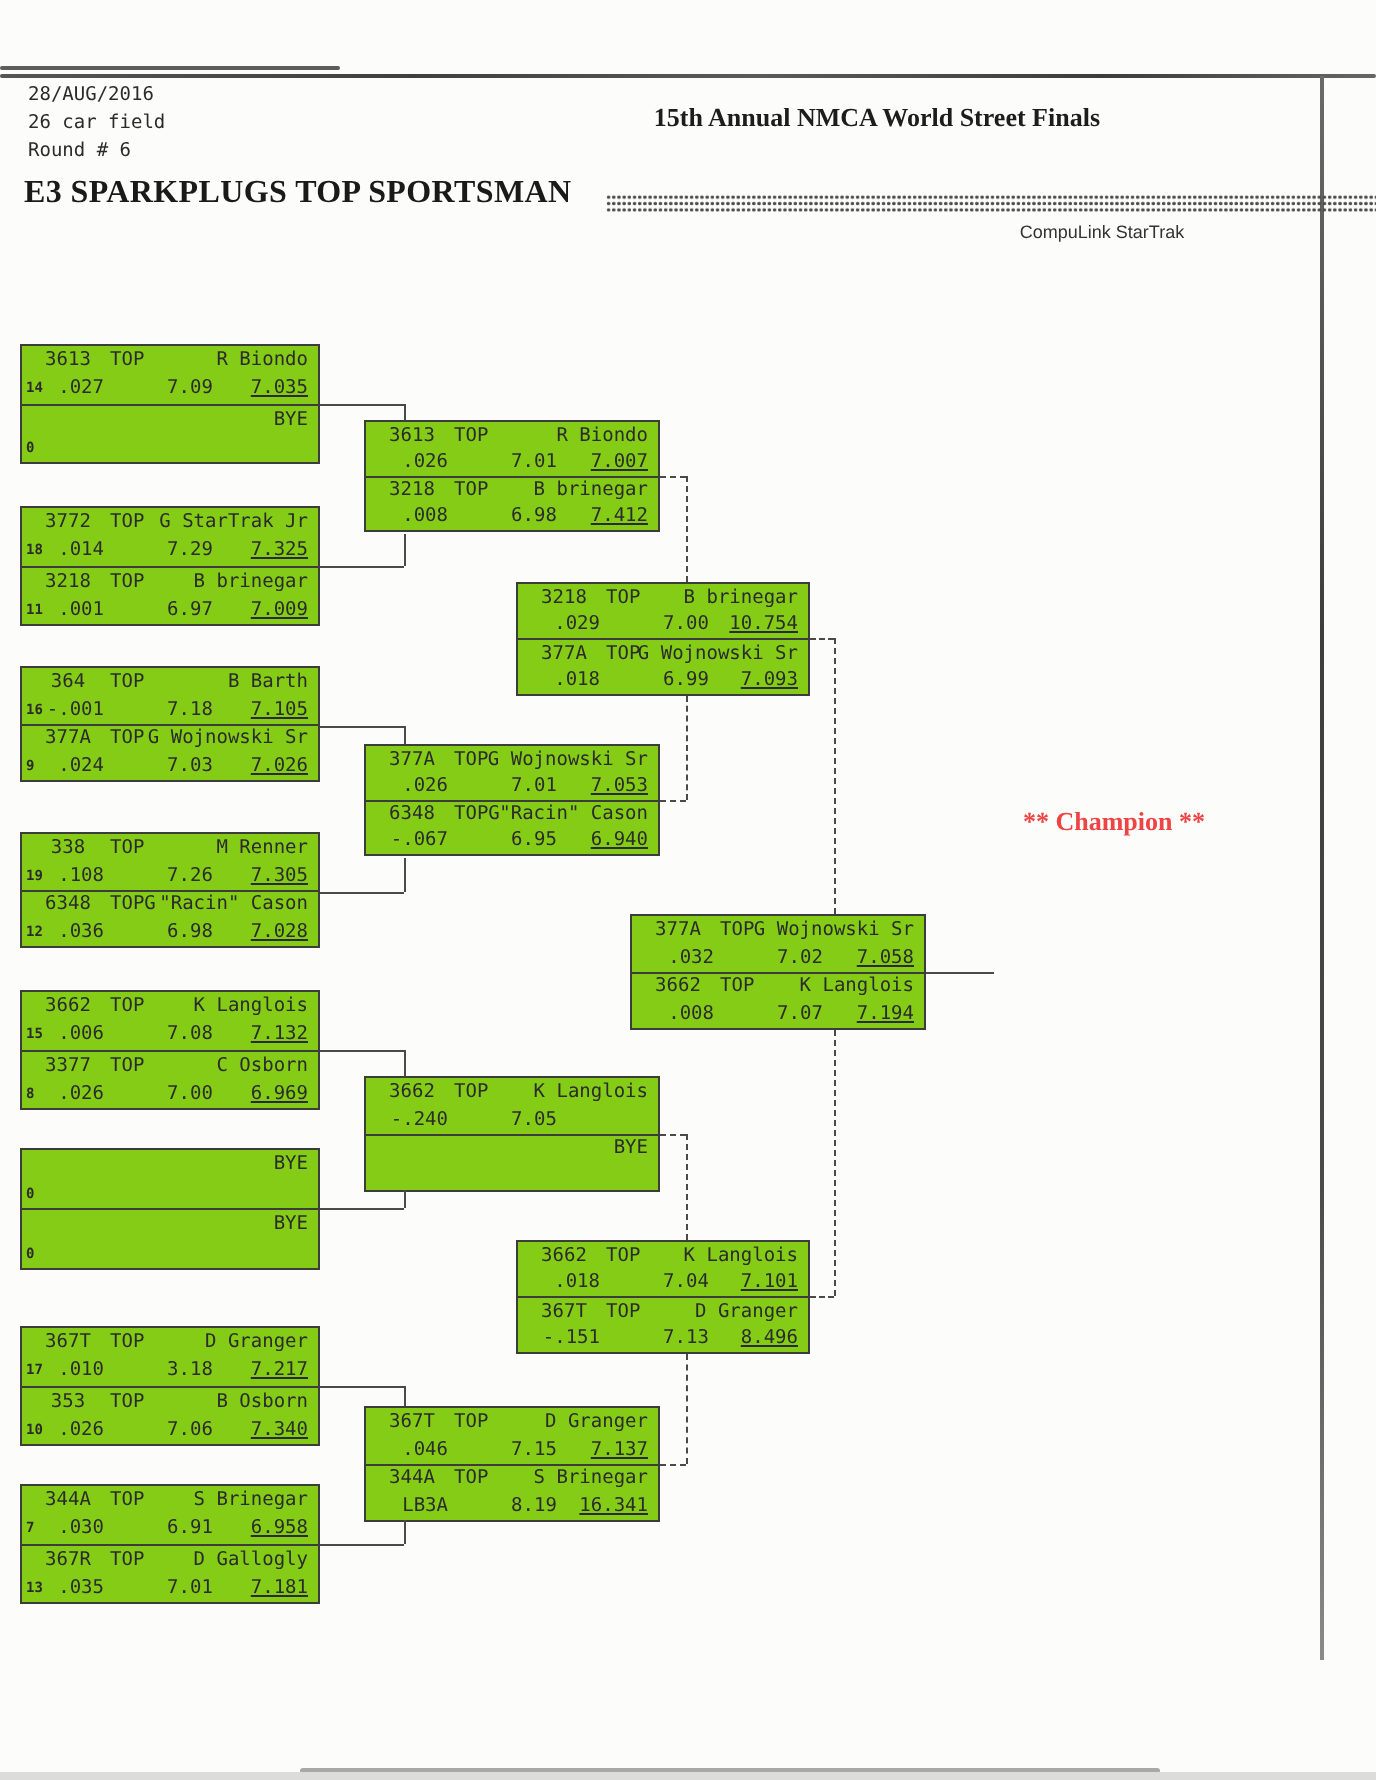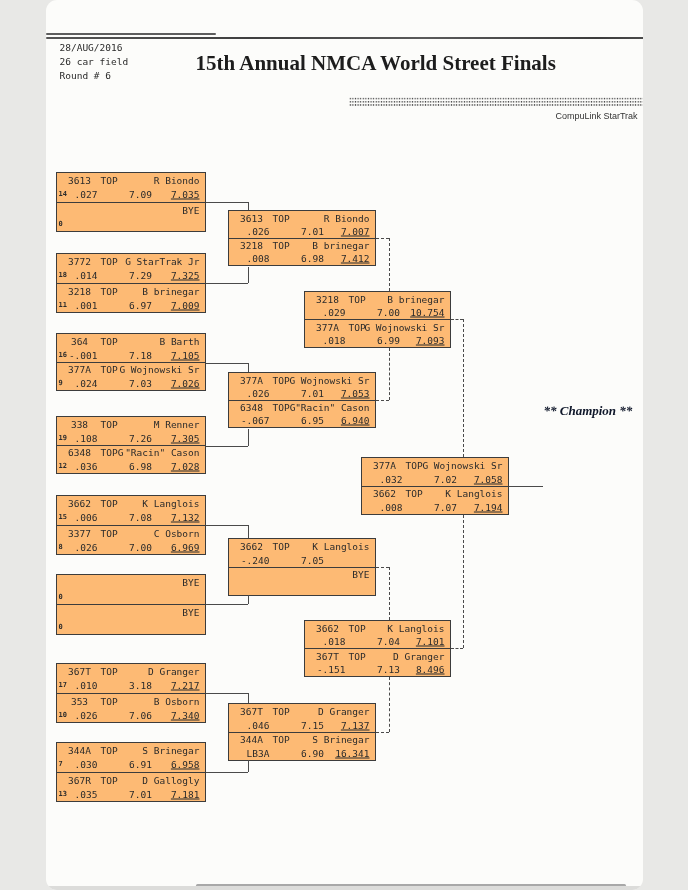--- a/index.html
+++ b/index.html
@@ -1,61 +1,60 @@
 <!DOCTYPE html>
 <html><head>
 <meta charset="utf-8">
 <style>
   html,body{margin:0;padding:0;background:#e8e8e6;}
   #page{
-    position:relative; width:597px; height:890px; margin:0 auto;
+    position:relative; width:688px; height:890px; margin:0 auto;
     background:#fcfcfa; overflow:hidden;
     font-family:"DejaVu Sans Mono","Liberation Mono",monospace;
     color:#2b2b2b;
-    border-radius:11px;
   }
   
   .scan-top{position:absolute;left:0;top:37px;width:688px;height:2px;background:linear-gradient(90deg,#555 0%,#3f3f3f 30%,#5a5a5a 55%,#3c3c3c 80%,#666 100%);border-radius:2px;}
   .scan-top2{position:absolute;left:0;top:33px;width:170px;height:2px;background:#5d5d5d;border-radius:2px;}
   .scan-right{position:absolute;left:660px;top:38px;width:2px;height:792px;background:linear-gradient(180deg,#6a6a6a,#3d3d3d 35%,#4a4a4a 70%,#8a8a8a);}
   .scan-bottom{position:absolute;left:150px;top:884px;width:430px;height:3px;background:#a8a8a8;border-radius:2px;}
   .scan-bottom2{position:absolute;left:0;top:886px;width:688px;height:4px;background:#dcdcda;}
   
   .hdr-meta{position:absolute;left:14px;top:41px;font-size:9.5px;line-height:14px;}
-  .hdr-title{position:absolute;left:150px;top:51px;width:400px;text-align:left;
-    font-family:"Liberation Serif","DejaVu Serif",serif;font-weight:bold;font-size:21px;color:#1d1d1d;}
+  .hdr-title{position:absolute;left:150px;top:51px;width:400px;text-align:right;
+    font-family:"Liberation Serif","DejaVu Serif",serif;font-weight:bold;font-size:13px;color:#1d1d1d;}
   .hdr-class{position:absolute;left:12px;top:88px;
     font-family:"Liberation Serif","DejaVu Serif",serif;font-weight:bold;font-size:16px;letter-spacing:.2px;color:#1a1a1a;white-space:nowrap;}
   .dot-leader{position:absolute;left:303px;top:97px;width:385px;height:9px;
     background-image:radial-gradient(circle,#4c4c4c 0.7px,transparent 1px);
     background-size:2.6px 3.2px;}
   .hdr-brand{position:absolute;left:460px;top:111px;width:182px;text-align:center;
     font-family:"Liberation Sans","DejaVu Sans",sans-serif;font-size:9px;color:#333;}
   
-  .bbox{position:absolute;border:1px solid #3c3c3c;background:#fdba74;display:flex;flex-direction:column;box-sizing:border-box;}
+  .bbox{position:absolute;border:1px solid #3c3c3c;background:#84cc16;display:flex;flex-direction:column;box-sizing:border-box;}
   .entry{flex:1;display:flex;flex-direction:column;}
   .entry + .entry{border-top:1px solid #3c3c3c;}
   .l1,.l2{flex:1;position:relative;font-size:9.5px;}
   .l1 span,.l2 span{position:absolute;top:50%;transform:translateY(-50%);white-space:nowrap;}
   .car{left:5px;width:36px;text-align:center;}
   .cls{left:44px;}
   .name{right:5px;}
   .q{left:2px;font-size:7px;font-weight:bold;}
   .rt{left:5px;width:36px;text-align:right;}
   .dial{left:62px;width:44px;text-align:center;}
   .et{right:5px;text-decoration:underline;}
   
   .conn{position:absolute;}
   .sh{border-top:1.2px solid #4a4a4a;height:0;}
   .sv{border-left:1.2px solid #4a4a4a;width:0;}
   .dh{border-top:1.2px dashed #4a4a4a;height:0;}
   .dv{border-left:1.2px dashed #4a4a4a;width:0;}
   
-  .champ-label{position:absolute;left:498px;top:403px;width:118px;text-align:left;
-    font-family:"Liberation Serif","DejaVu Serif",serif;font-style:italic;font-weight:bold;font-size:13px;color:#0f172a;}
+  .champ-label{position:absolute;left:498px;top:403px;width:118px;text-align:center;
+    font-family:"Liberation Serif","DejaVu Serif",serif;font-weight:bold;font-size:13px;color:#ef4444;}
   .champ-box{position:absolute;left:497px;top:427px;width:114px;height:111px;border:1px solid #3c3c3c;box-sizing:border-box;
     font-family:"Liberation Sans","DejaVu Sans",sans-serif;color:#1c1c1c;padding:17px 0 0 11px;}
   .champ-box .row1{font-size:13px;margin-bottom:3px;}
   .champ-box .row1 .ccls{margin-left:14px;}
   .champ-box .crow{font-size:11.5px;line-height:13.5px;}
   .champ-box .ceng{font-size:13px;margin-top:1px;letter-spacing:.5px;}
   .champ-box .cqual{font-size:7px;margin-top:4px;color:#444;}
 </style>
 </head>
 <body>
@@ -67,20 +66,21 @@
   <div class="scan-right"></div>
   <div class="scan-bottom"></div>
   <div class="scan-bottom2"></div>
 
   <div class="hdr-meta">
     <div>28/AUG/2016</div>
     <div>26 car field</div>
     <div>Round # 6</div>
   </div>
   <div class="hdr-title">15th Annual NMCA World Street Finals</div>
+  <div class="hdr-class">E3 SPARKPLUGS TOP SPORTSMAN</div>
   <div class="dot-leader"></div>
   <div class="hdr-brand">CompuLink StarTrak</div>
 
   <div id="bracket">
       <div class="bbox" style="left: 10px; top: 172px; width: 150px; height: 60px;">
         <div class="entry">
           <div class="l1">
             <span class="car">3613</span>
             <span class="cls">TOP</span>
             <span class="name">R Biondo</span>
@@ -402,21 +402,21 @@
         </div>
         <div class="entry">
           <div class="l1">
             <span class="car">344A</span>
             <span class="cls">TOP</span>
             <span class="name">S Brinegar</span>
           </div>
           <div class="l2">
             <span class="q"></span>
             <span class="rt">LB3A</span>
-            <span class="dial">6.90</span>
+            <span class="dial">8.19</span>
             <span class="et">16.341</span>
           </div>
         </div>
       </div>
       <div class="bbox" style="left: 258px; top: 291px; width: 147px; height: 57px;">
         <div class="entry">
           <div class="l1">
             <span class="car">3218</span>
             <span class="cls">TOP</span>
             <span class="name">B brinegar</span>

